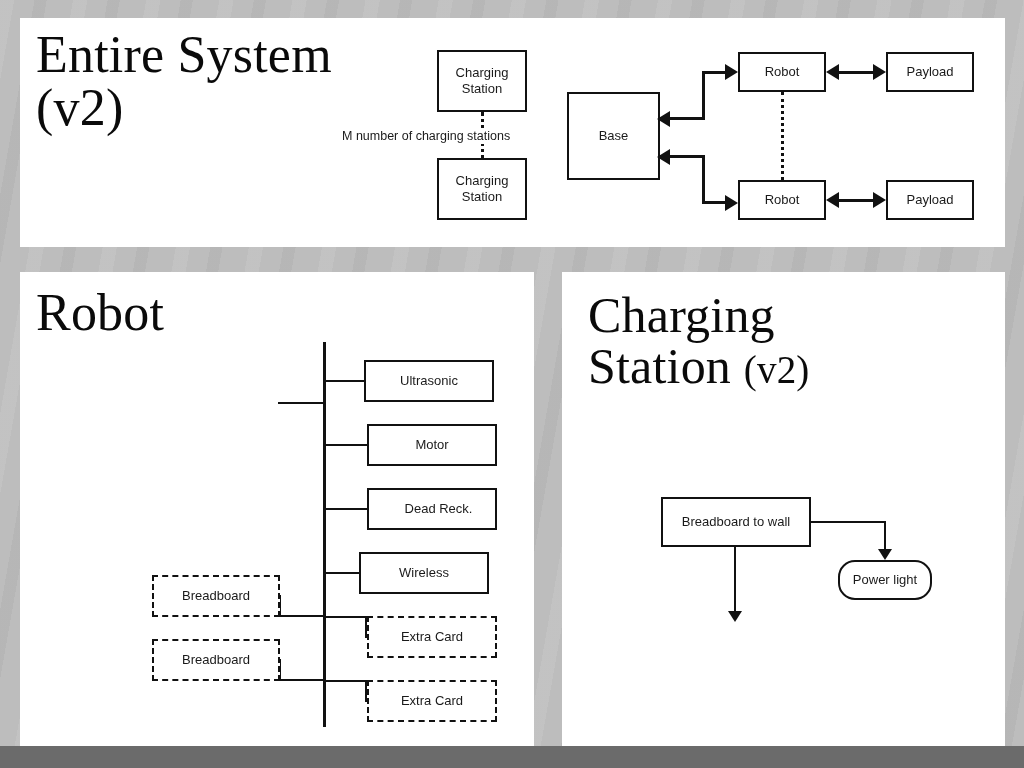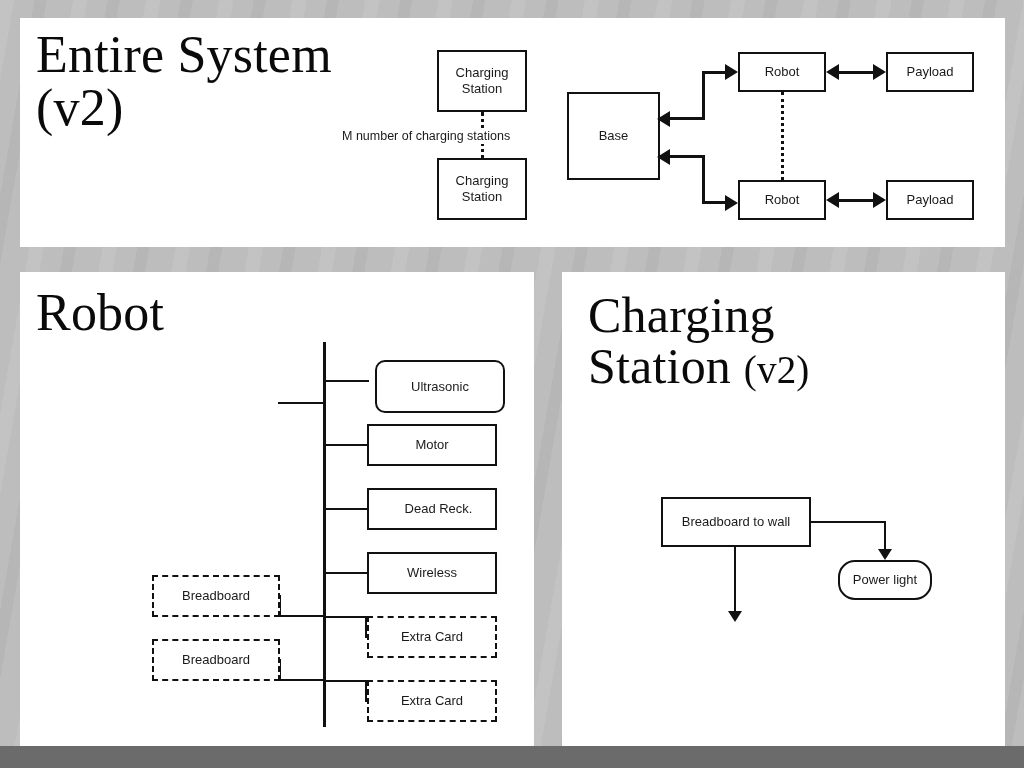--- a/index.html
+++ b/index.html
@@ -150,30 +150,30 @@
 
 <div class="panel" id="panel-robot">
 
   <div class="slide-title" id="title-robot">Robot</div>
 
 
   <div class="ln v3" style="left:303px;top:70px;height:385px;"></div>
 
   <div class="ln h" style="left:258px;top:130px;width:47px;"></div>
 
-  <div class="box" style="left:355px;top:88px;width:130px;height:53px;border-radius:10px;">Ultrasonic</div>
+  <div class="box" style="left:344px;top:88px;width:130px;height:42px;">Ultrasonic</div>
   <div class="ln h" style="left:303px;top:108px;width:46px;"></div>
 
   <div class="box" style="left:347px;top:152px;width:130px;height:42px;">Motor</div>
   <div class="ln h" style="left:303px;top:172px;width:46px;"></div>
 
   <div class="box" style="left:347px;top:216px;width:130px;height:42px;padding-left:13px;">Dead Reck.</div>
   <div class="ln h" style="left:303px;top:236px;width:46px;"></div>
 
-  <div class="box" style="left:347px;top:280px;width:130px;height:42px;">Wireless</div>
+  <div class="box" style="left:339px;top:280px;width:130px;height:42px;">Wireless</div>
   <div class="ln h" style="left:303px;top:300px;width:46px;"></div>
 
   <div class="box dashed" style="left:347px;top:344px;width:130px;height:42px;">Extra Card</div>
   <div class="ln h" style="left:303px;top:344px;width:44px;"></div>
   <div class="ln v" style="left:345px;top:344px;height:22px;"></div>
 
   <div class="box dashed" style="left:347px;top:408px;width:130px;height:42px;">Extra Card</div>
   <div class="ln h" style="left:303px;top:408px;width:44px;"></div>
   <div class="ln v" style="left:345px;top:408px;height:22px;"></div>
 

